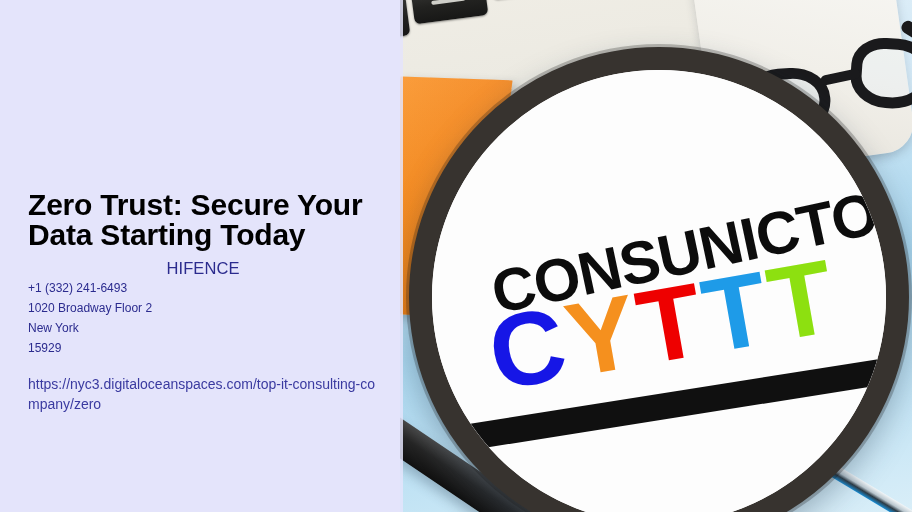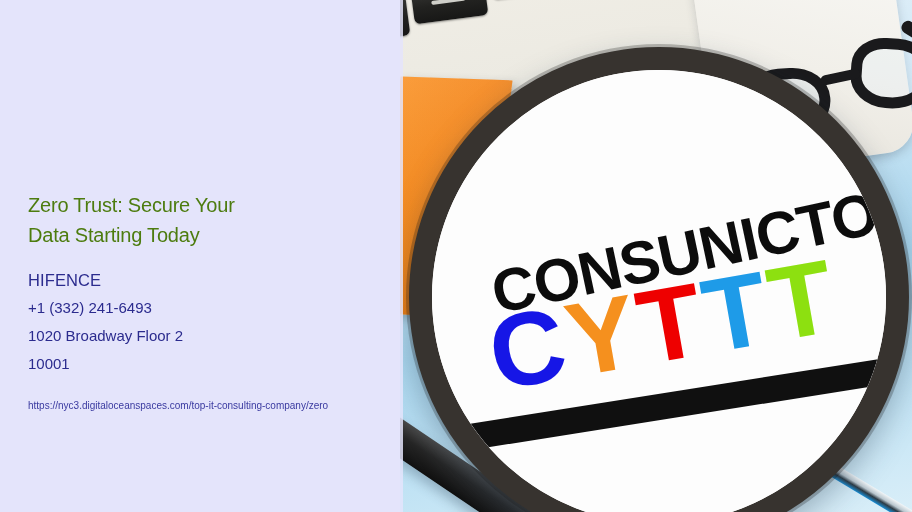--- a/index.html
+++ b/index.html
@@ -21,43 +21,43 @@
     width: 400px; height: 512px;
     background: #e4e4fb;
     flex: 0 0 400px;
   }
   .info-inner {
     position: absolute;
     left: 28px; top: 190px;
     width: 350px;
   }
   .headline {
-    font-size: 20px;
+    font-size: 30px;
     line-height: 30px;
-    font-weight: 400;
-    color: #4d7c0f;
+    font-weight: 700;
+    color: #000000;
     letter-spacing: -0.2px;
     white-space: pre-line;
   }
   .brand {
-    margin-top: 20px;
+    margin-top: 8px;
     font-size: 16.5px;
     line-height: 20px;
     color: #2b2b8e;
     letter-spacing: 0.1px;
+    text-align: center;
   }
   .addr-line {
-    font-size: 15px;
+    font-size: 12px;
     line-height: 20px;
     color: #2b2b8e;
-    margin-top: 8px;
   }
   .url-block {
-    margin-top: 22px;
-    font-size: 10px;
+    margin-top: 16px;
+    font-size: 14px;
     line-height: 20px;
     color: #3a3aa0;
     word-break: break-all;
     text-decoration: none;
     display: block;
   }
   .url-line { display: block; }
 
   
   .photo-panel {
@@ -278,22 +278,23 @@
 
       <div class="headline">Zero Trust: Secure Your
 Data Starting Today</div>
 
       <div class="brand">HIFENCE</div>
 
       <div class="addr-line">+1 (332) 241-6493</div>
 
       <div class="addr-line">1020 Broadway Floor 2</div>
 
-
-      <div class="addr-line">10001</div>
+      <div class="addr-line">New York</div>
+
+      <div class="addr-line">15929</div>
 
       <a class="url-block" href="#">
         <span class="url-line">https://nyc3.digitaloceanspaces.com/top-it-consulting-company/zero</span>
       </a>
 
     </div>
   </div>
 
   <div class="photo-panel">
 

